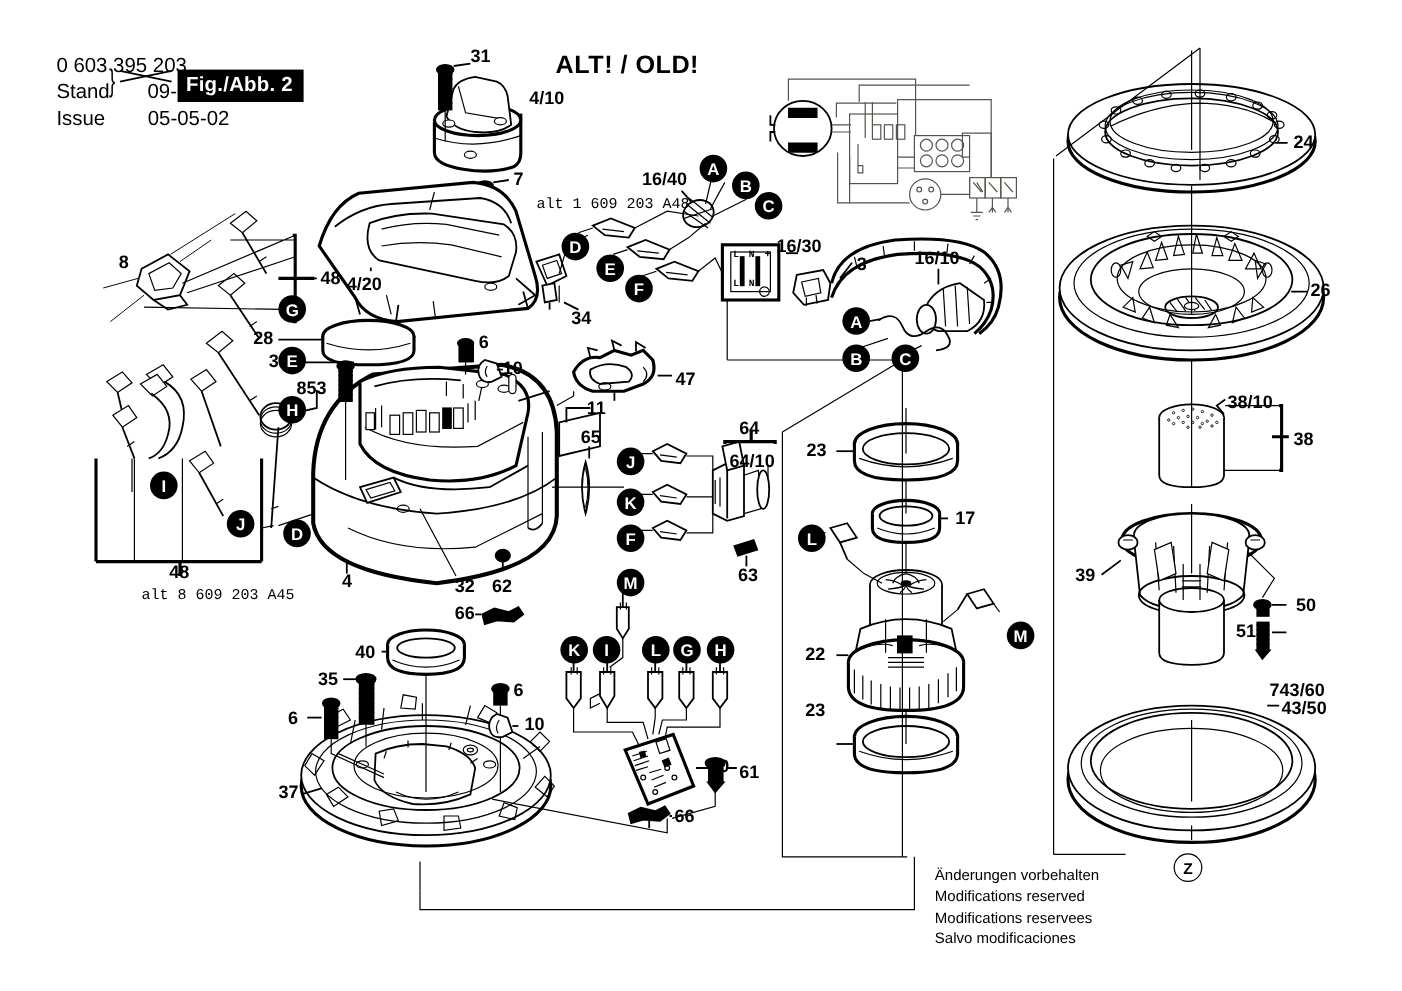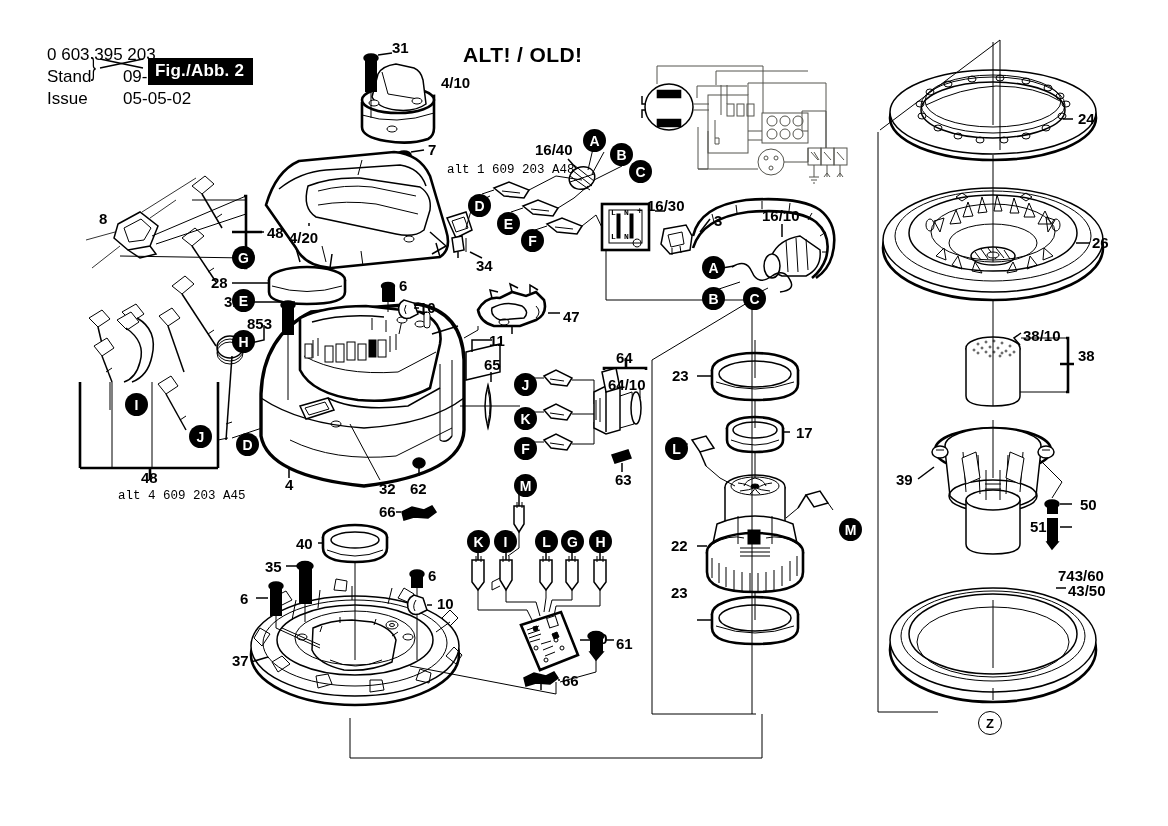--- a/index.html
+++ b/index.html
@@ -55,21 +55,21 @@
   </div>
   <div id="brace">}</div>
   <svg id="strike" width="46" height="13" viewBox="0 0 46 13">
     <path class="ln med" d="M1 11 L44 2"></path>
       <path class="ln med" d="M1 2 L44 11"></path>
   </svg>
   <div id="figbox">Fig./Abb. 2</div>
   <div id="altold">ALT! / OLD!</div>
 
   <div class="plain" style="left:447px;top:163px">alt 1 609 203 A48</div>
-  <div class="plain" style="left:118px;top:489px">alt 4 609 203 A45</div>
+  <div class="plain" style="left:118px;top:489px">alt 8 609 203 A45</div>
 
   <svg width="1168" height="826" viewBox="0 0 1168 826">
 
     <g>
       <path class="ln thick wht" d="M362 103 L362 127 Q362 137 386 141 Q410 145 428 139 Q434 136 434 128 L434 96 Z"></path>
       <ellipse class="ln thick wht" cx="398" cy="100" rx="36" ry="13"></ellipse>
       <path class="ln med wht" d="M372 97 L378 74 Q382 66 396 64 L414 68 Q421 71 423 80 L426 104 Q415 112 396 110 Q378 108 372 97 Z"></path>
       <path class="ln thin" d="M382 72 L388 94 L418 99"></path>
       <ellipse class="ln thin wht" cx="374" cy="103" rx="5" ry="3"></ellipse>
       <ellipse class="ln thin wht" cx="417" cy="101" rx="5" ry="3"></ellipse>
@@ -742,21 +742,21 @@
   <div class="lbl" style="left:419px;top:300px">10</div>
   <div class="lbl" style="left:224px;top:294px">31</div>
   <div class="lbl" style="left:247px;top:316px">853</div>
   <div class="lbl" style="left:563px;top:309px">47</div>
   <div class="lbl" style="left:489px;top:333px">11</div>
   <div class="lbl" style="left:484px;top:357px">65</div>
   <div class="lbl" style="left:616px;top:350px">64</div>
   <div class="lbl" style="left:608px;top:377px">64/10</div>
   <div class="lbl" style="left:672px;top:368px">23</div>
   <div class="lbl" style="left:1023px;top:328px">38/10</div>
-  <div class="lbl" style="left:1078px;top:348px">38</div>
+  <div class="lbl" style="left:1078px;top:359px">38</div>
   <div class="lbl" style="left:796px;top:425px">17</div>
   <div class="lbl" style="left:615px;top:472px">63</div>
   <div class="lbl" style="left:285px;top:477px">4</div>
   <div class="lbl" style="left:379px;top:481px">32</div>
   <div class="lbl" style="left:410px;top:481px">62</div>
   <div class="lbl" style="left:896px;top:472px">39</div>
   <div class="lbl" style="left:1080px;top:497px">50</div>
   <div class="lbl" style="left:1030px;top:519px">51</div>
   <div class="lbl" style="left:379px;top:504px">66</div>
   <div class="lbl" style="left:671px;top:538px">22</div>
@@ -801,14 +801,20 @@
   <div class="badge" style="left:561px;top:530px">G</div>
   <div class="badge" style="left:589px;top:530px">H</div>
   <div class="zbadge" style="left:978px;top:711px">Z</div>
 
   <div class="plain" style="left:611px;top:208px;font-size:8px;font-weight:bold">L</div>
   <div class="plain" style="left:624px;top:208px;font-size:8px;font-weight:bold">N</div>
   <div class="plain" style="left:637px;top:207px;font-size:9px;font-weight:bold">+</div>
   <div class="plain" style="left:611px;top:232px;font-size:8px;font-weight:bold">L</div>
   <div class="plain" style="left:624px;top:232px;font-size:8px;font-weight:bold">N</div>
 
+  <div id="note">
+    <div>Änderungen vorbehalten</div>
+    <div>Modifications reserved</div>
+    <div>Modifications reservees</div>
+    <div>Salvo modificaciones</div>
+  </div>
 
 </div>
 
 </body></html>

